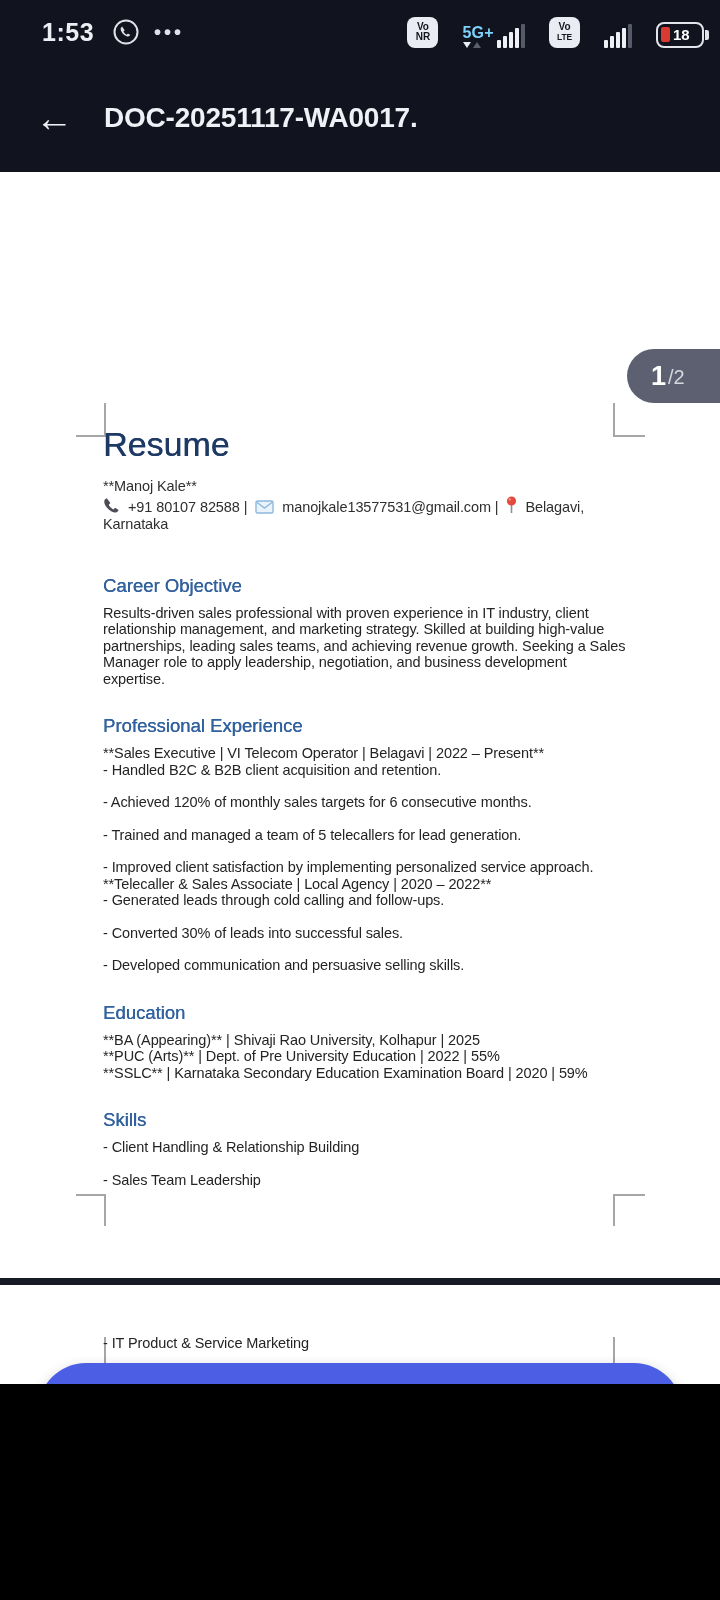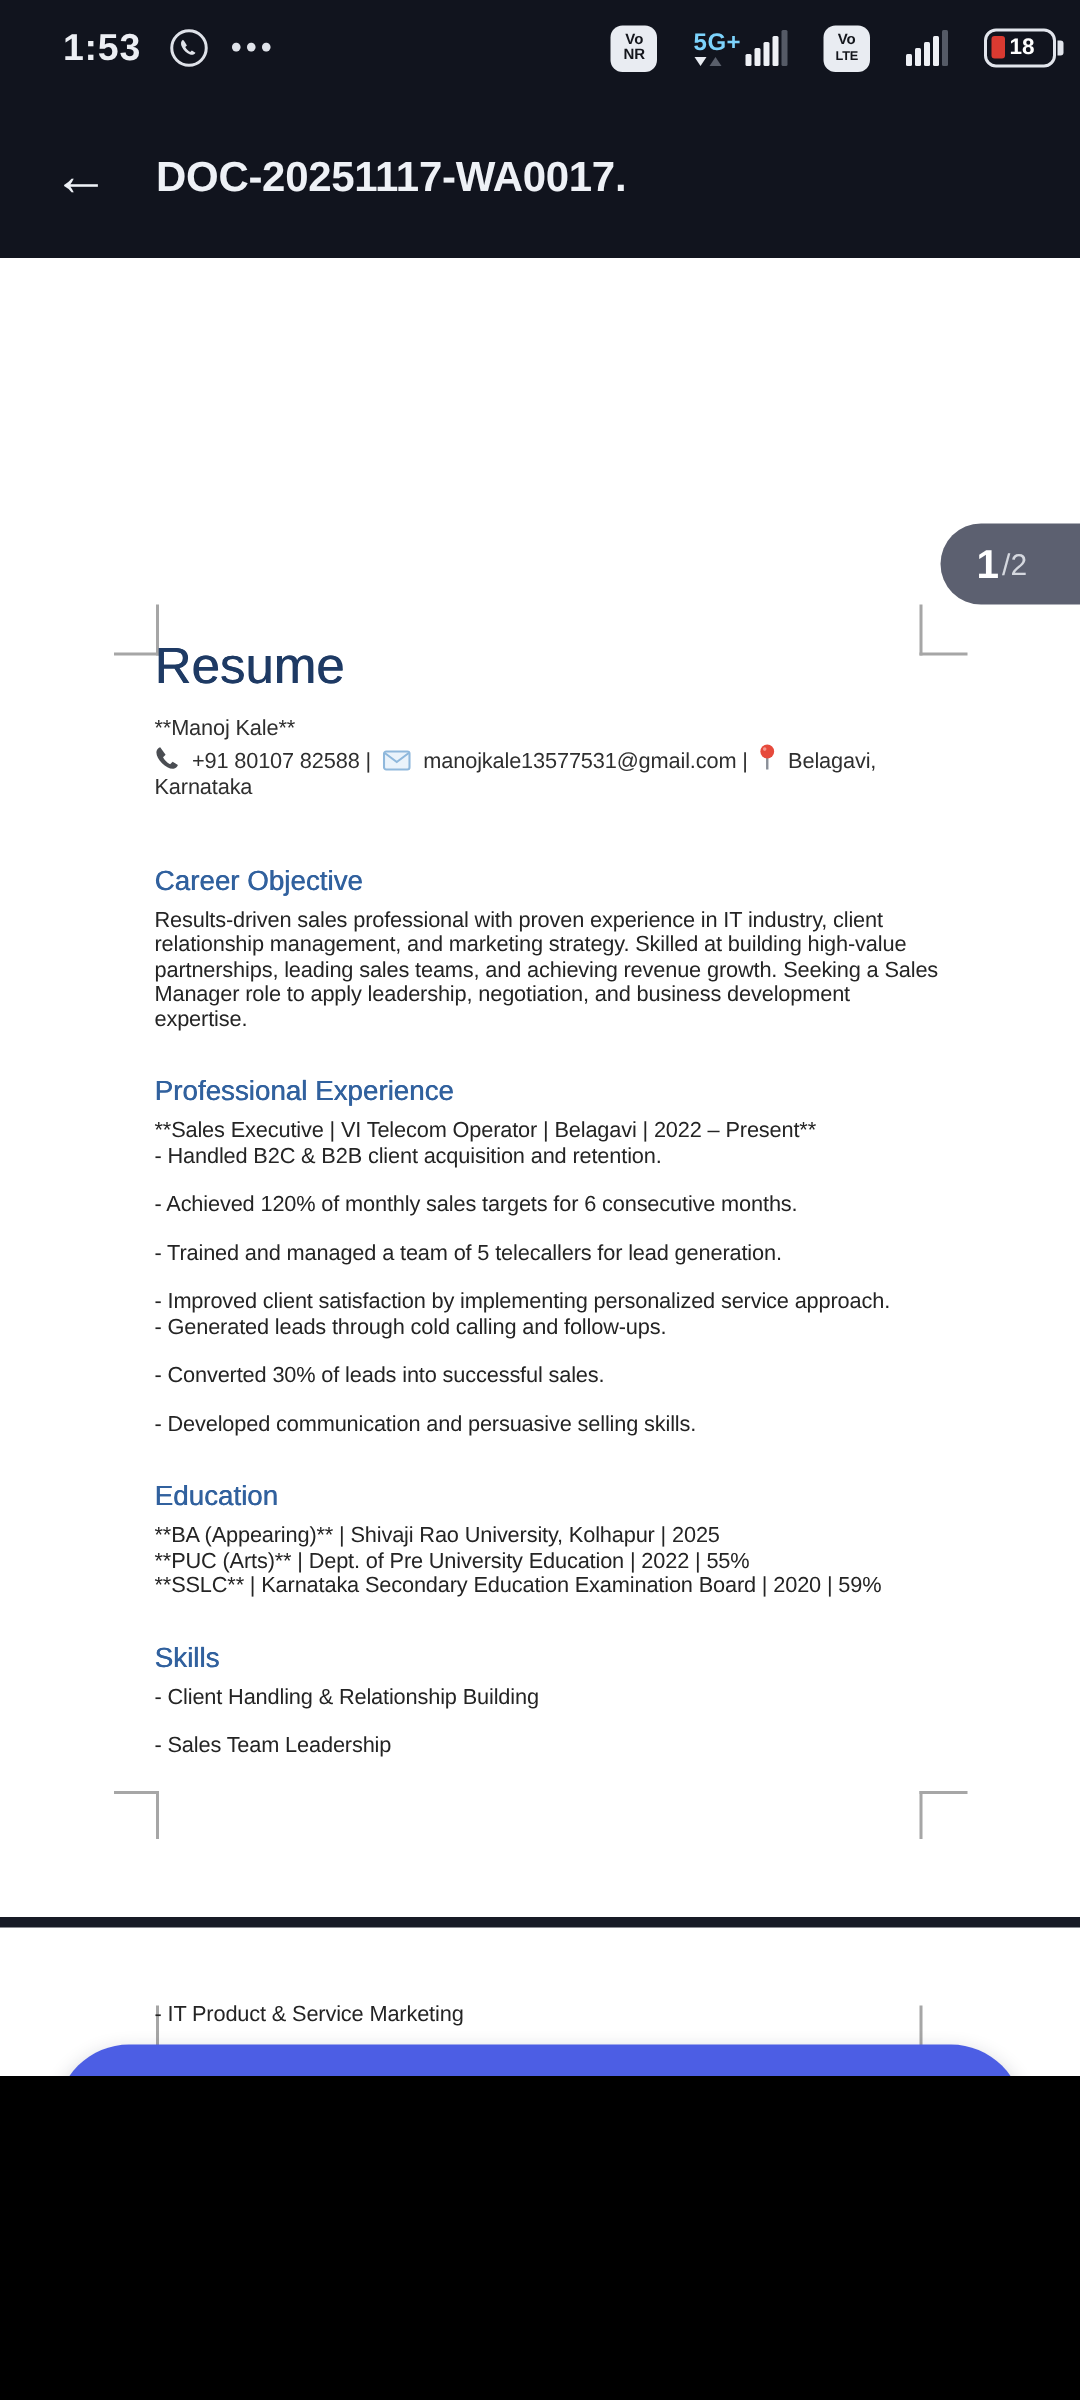--- a/index.html
+++ b/index.html
@@ -7,21 +7,21 @@
     position:relative;width:720px;height:1384px;overflow:hidden;
     background:#ffffff;font-family:"Liberation Sans",sans-serif;
     -webkit-font-smoothing:antialiased;
   }
   
   .top-chrome{position:absolute;left:0;top:0;width:720px;height:172px;background:#11141e;z-index:30;}
   .status-bar{position:absolute;left:0;top:0;width:720px;height:64px;display:flex;align-items:center;color:#eceef3;}
   .sb-time{margin-left:42px;font-size:25px;font-weight:600;letter-spacing:.5px;}
   .sb-wa{margin-left:16px;width:32px;height:32px;display:flex;align-items:center;justify-content:center;}
   .sb-dots{margin-left:12px;font-size:20px;letter-spacing:3px;color:#dfe2e9;font-weight:700;}
-  .sb-right{margin-left:auto;margin-right:16px;display:flex;align-items:center;gap:24px;}
+  .sb-right{margin-left:auto;margin-right:16px;display:flex;align-items:flex-end;gap:24px;}
   .sim-badge{width:31px;height:31px;border-radius:8px;background:#e9ecf2;color:#14161c;
     display:flex;flex-direction:column;align-items:center;justify-content:center;line-height:10px;
     font-weight:700;font-size:10px;}
   .sim-badge .small{font-size:8.5px;letter-spacing:-.2px;}
   .net-group{display:flex;align-items:flex-end;gap:3px;}
   .net-col{display:flex;flex-direction:column;align-items:flex-start;}
   .net-type{font-size:16px;font-weight:700;color:#7dd3fc;line-height:15px;letter-spacing:.3px;}
   .net-arrows{display:flex;gap:2px;margin-top:2px;margin-left:1px;}
   .arr-dn{width:0;height:0;border-left:4px solid transparent;border-right:4px solid transparent;border-top:6px solid #e9ecf2;}
   .arr-up{width:0;height:0;border-left:4px solid transparent;border-right:4px solid transparent;border-bottom:6px solid #5a5f6b;}
@@ -186,20 +186,21 @@
       <div>
 
       <p class="doc-line">**Sales Executive | VI Telecom Operator | Belagavi | 2022 – Present**</p>
           <p class="doc-line">- Handled B2C &amp; B2B client acquisition and retention.</p>
           <p class="doc-line"></p>
           <p class="doc-line">- Achieved 120% of monthly sales targets for 6 consecutive months.</p>
           <p class="doc-line"></p>
           <p class="doc-line">- Trained and managed a team of 5 telecallers for lead generation.</p>
           <p class="doc-line"></p>
           <p class="doc-line">- Improved client satisfaction by implementing personalized service approach.</p>
+          <p class="doc-line">**Telecaller &amp; Sales Associate | Local Agency | 2020 – 2022**</p>
           <p class="doc-line">- Generated leads through cold calling and follow-ups.</p>
           <p class="doc-line"></p>
           <p class="doc-line">- Converted 30% of leads into successful sales.</p>
           <p class="doc-line"></p>
           <p class="doc-line">- Developed communication and persuasive selling skills.</p>
         </div>
 
       <h2 class="doc-h2">Education</h2>
       <div>
 

